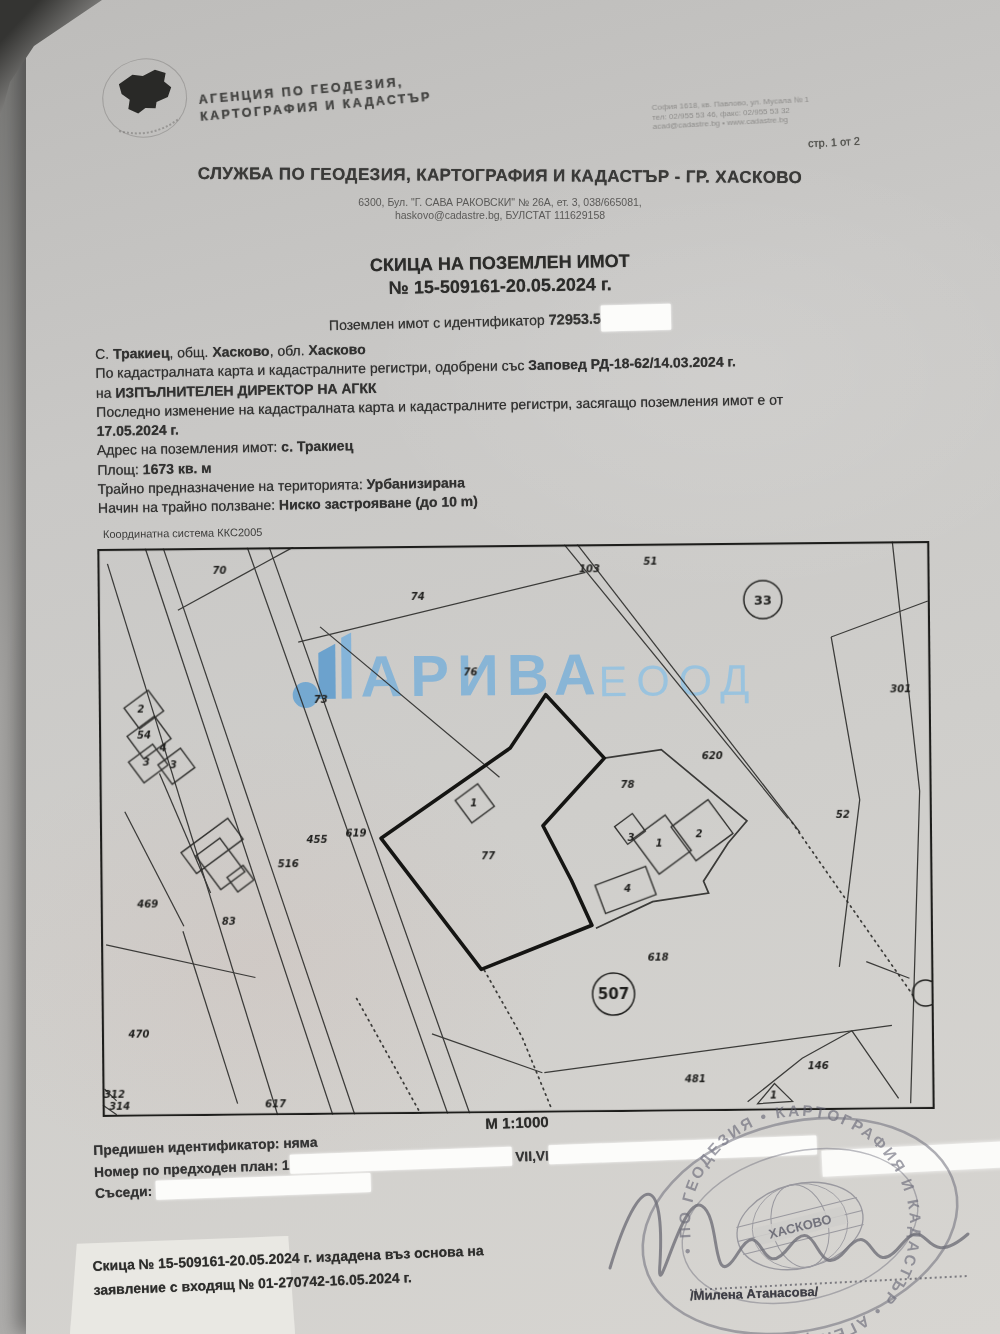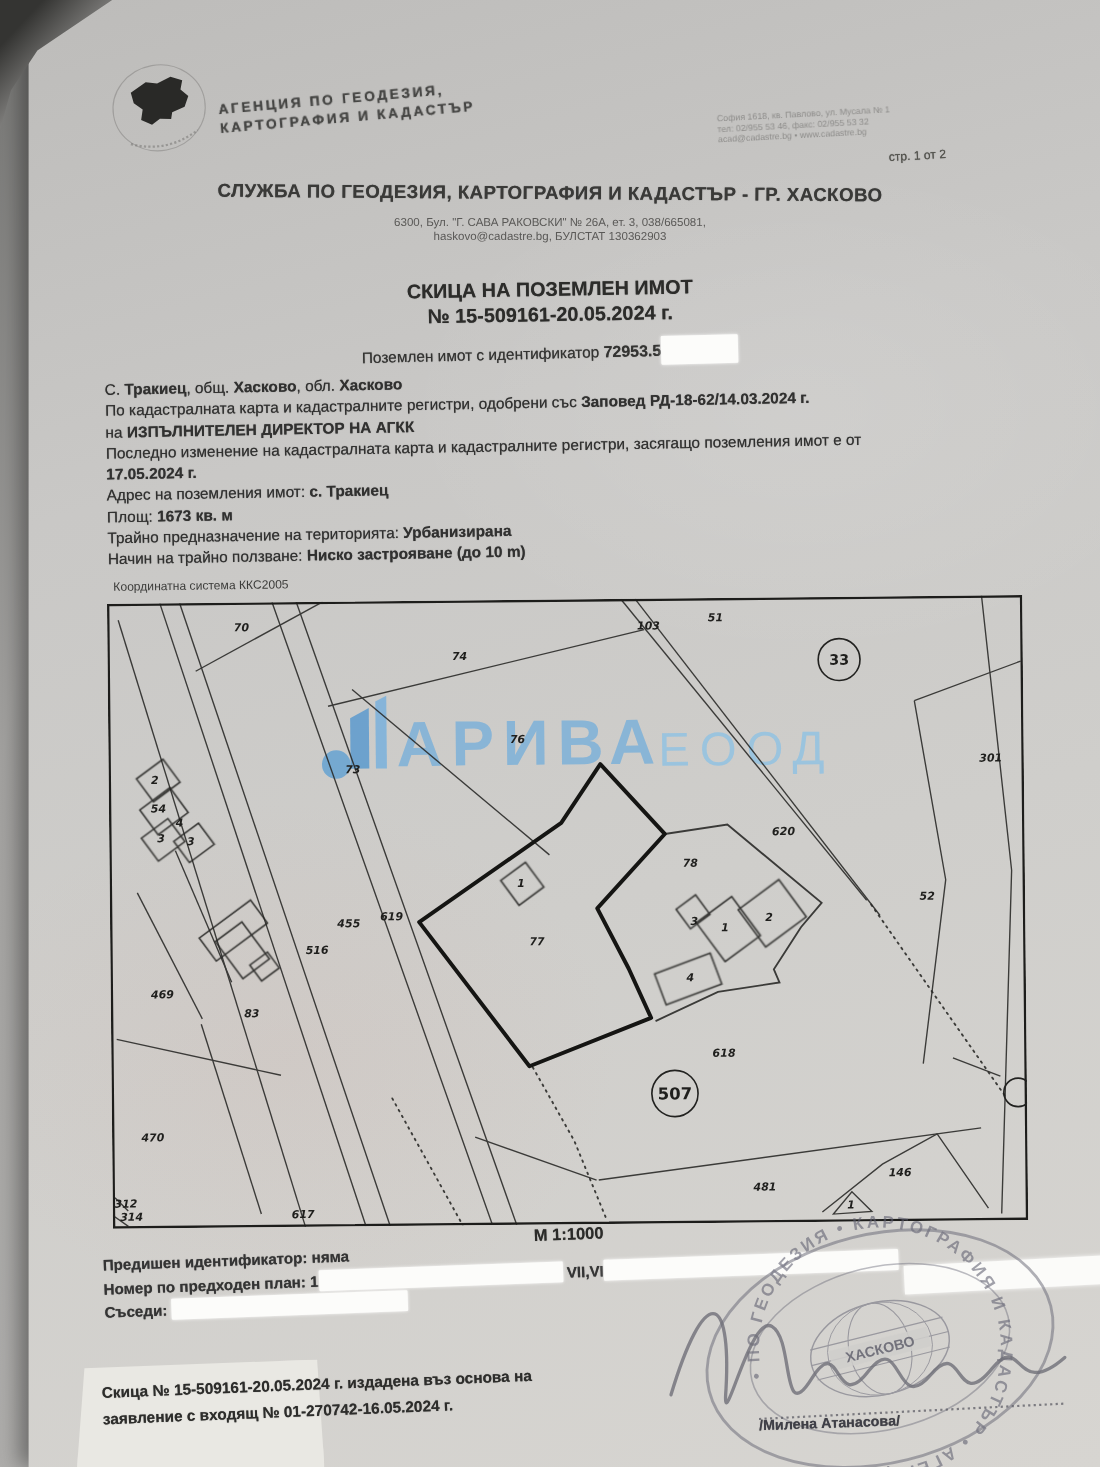--- a/index.html
+++ b/index.html
@@ -89,21 +89,21 @@
   <div class="abs hq" id="hq-lines">
       <div>София 1618, кв. Павлово, ул. Мусала № 1</div>
       <div>тел: 02/955 53 46, факс: 02/955 53 32</div>
       <div>acad@cadastre.bg • www.cadastre.bg</div>
     </div>
   <div class="abs pagenote soft">стр. 1 от 2</div>
 
   <div class="abs office-title soft">СЛУЖБА ПО ГЕОДЕЗИЯ, КАРТОГРАФИЯ И КАДАСТЪР - ГР. ХАСКОВО</div>
   <div class="abs office-sub">
     <div>6300, Бул. "Г. САВА РАКОВСКИ" № 26А, ет. 3, 038/665081,</div>
-    <div>haskovo@cadastre.bg, БУЛСТАТ 130362903</div>
+    <div>haskovo@cadastre.bg, БУЛСТАТ 111629158</div>
   </div>
 
   <div class="abs doc-title soft">
     <div>СКИЦА НА ПОЗЕМЛЕН ИМОТ</div>
     <div>№ 15-509161-20.05.2024 г.</div>
   </div>
 
   <div class="abs ident soft">
     <span>Поземлен имот с  идентификатор</span>
     <b>72953.5</b><span class="redact" style="width:70px;height:26px;vertical-align:-8px;"></span>

